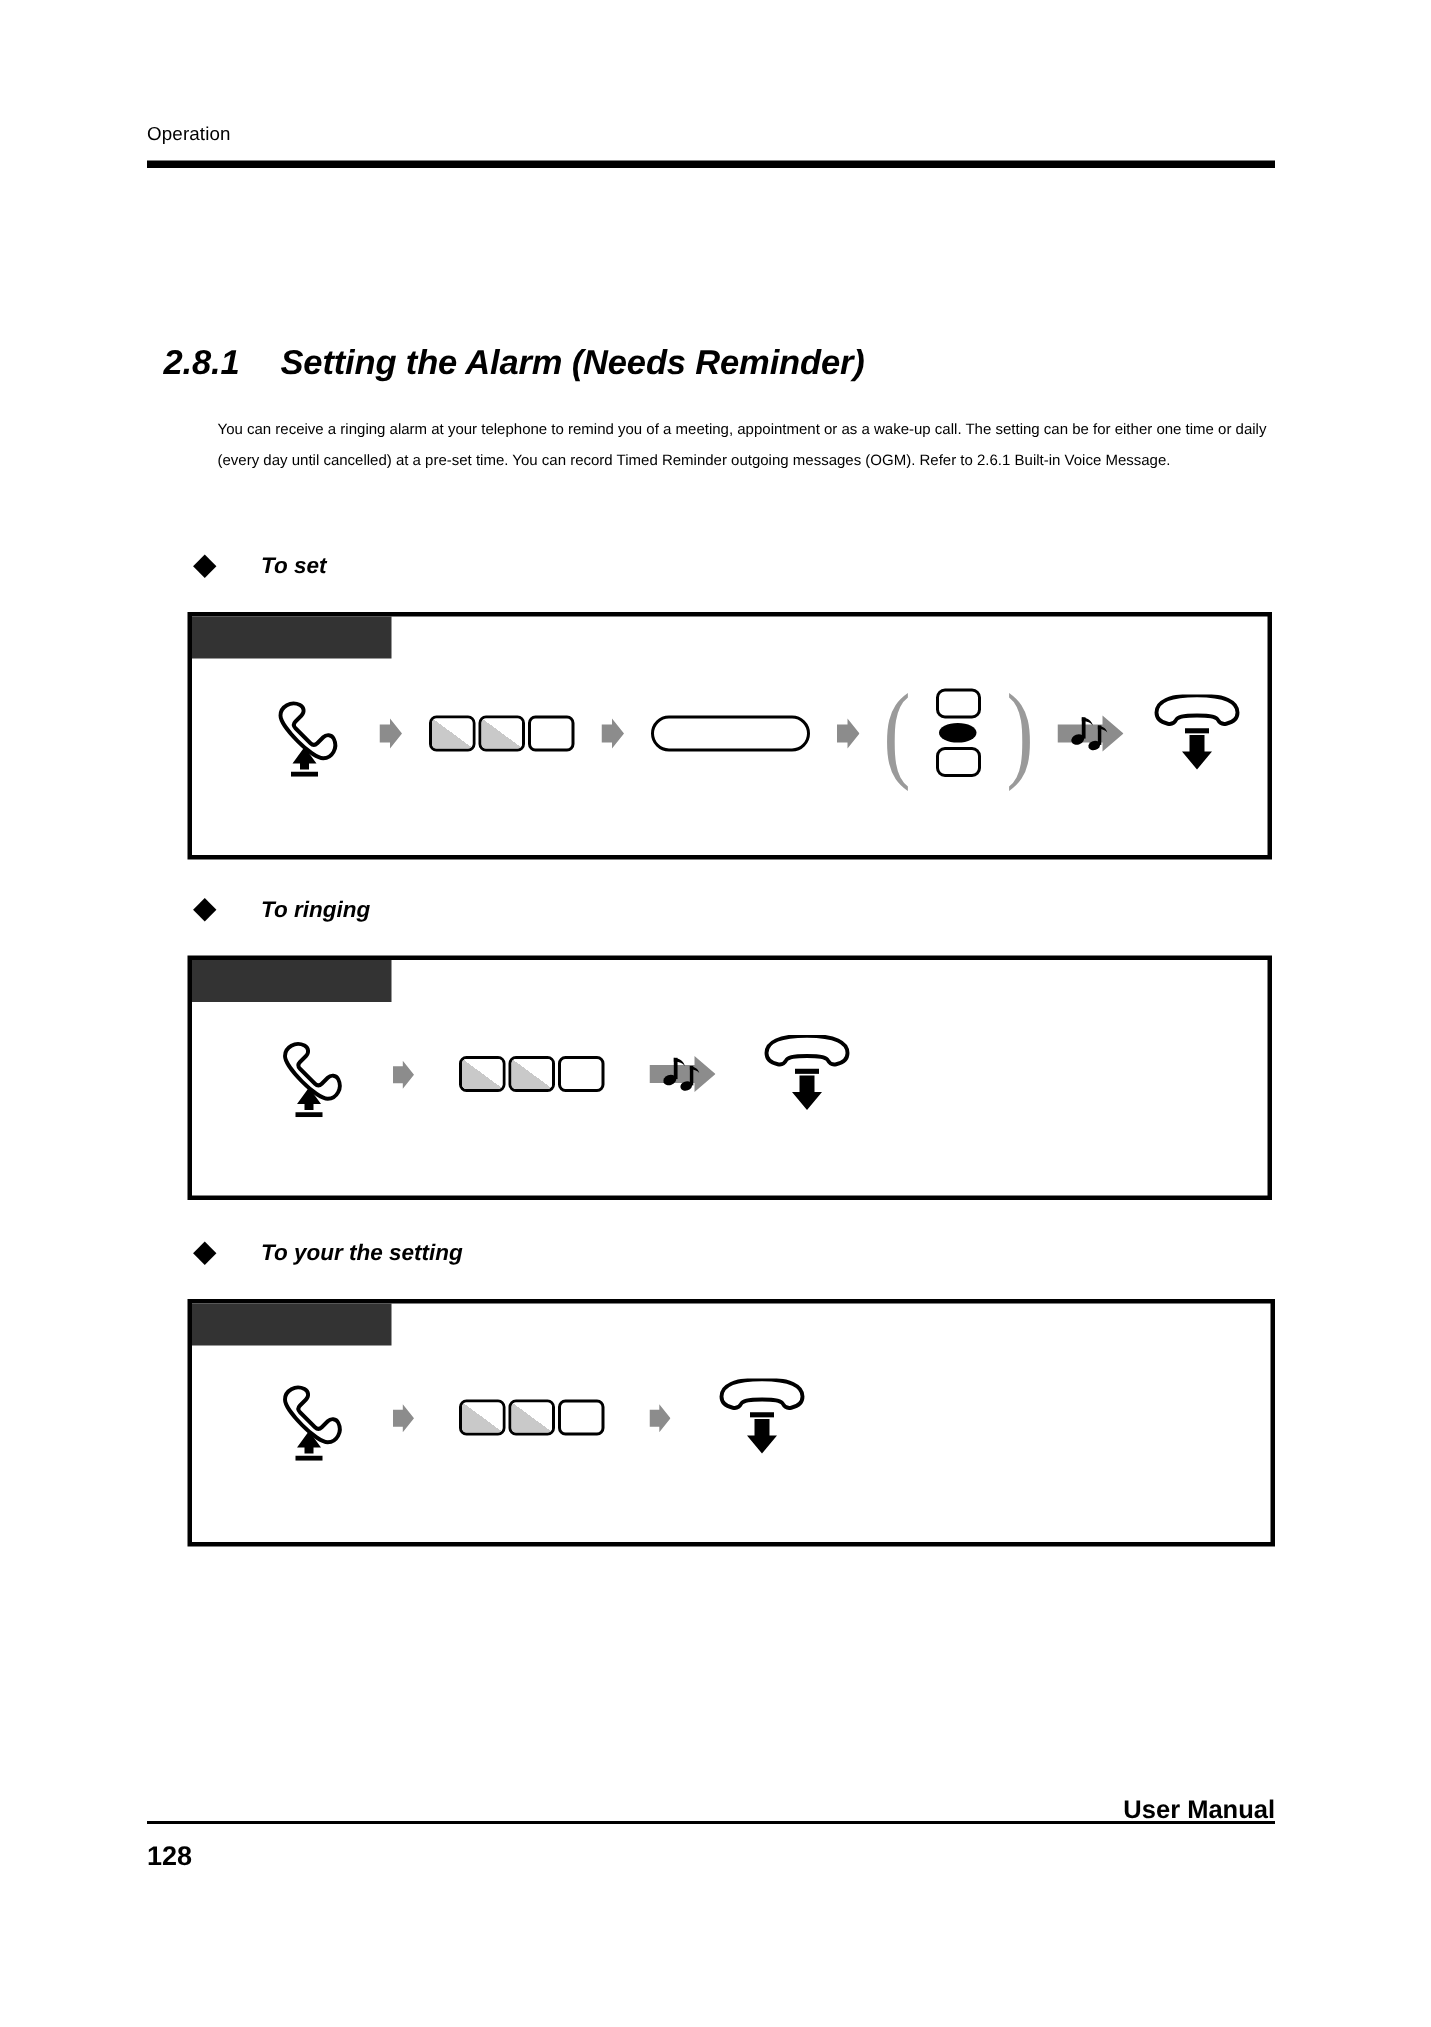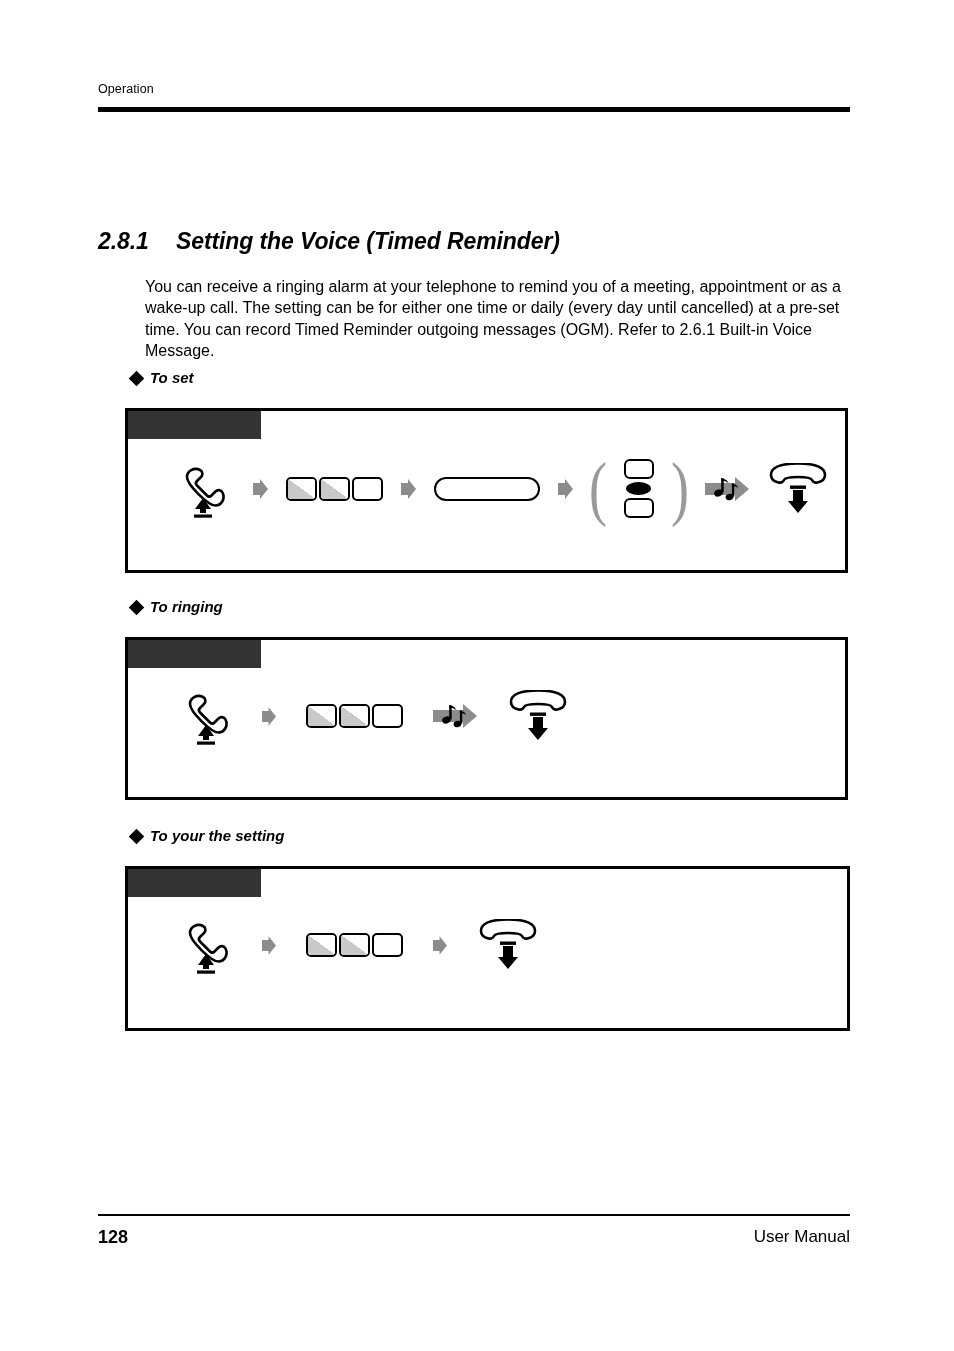--- a/index.html
+++ b/index.html
@@ -68,29 +68,30 @@
     left: 98px;
     top: 228px;
     font-size: 23px;
     font-weight: bold;
     font-style: italic;
     letter-spacing: -0.1px;
   }
   .h2 .num {
     display: inline-block;
     width: 78px;
+    margin-left: 11px;
   }
 
   
   .para {
     position: absolute;
     left: 145px;
     top: 276px;
     width: 712px;
-    font-size: 16px;
+    font-size: 10px;
     line-height: 21.4px;
     text-align: left;
   }
 
   
   .bullet-label {
     position: absolute;
     font-size: 15px;
     font-weight: bold;
     font-style: italic;
@@ -99,21 +100,21 @@
   .bullet-label .diamond {
     display: inline-block;
     width: 11px;
     height: 11px;
     background: #000;
     transform: rotate(45deg);
     margin-right: 8px;
     position: relative;
     top: 1px;
   }
-  .bullet-label .blabel { vertical-align: top; }
+  .bullet-label .blabel { vertical-align: top; margin-left: 24px; }
 
   #bullet-to-set      { left: 131px; top: 369px; }
   #bullet-to-cancel   { left: 131px; top: 598px; }
   #bullet-to-view     { left: 131px; top: 827px; }
 
   
   .proc-box {
     position: absolute;
     border: 3px solid #000;
     background: #ffffff;
@@ -224,21 +225,21 @@
 </head>
 <body>
 
 <div class="page">
 
   <div class="running-header">Operation</div>
   <div class="header-rule"></div>
 
 
   <div class="h2">
-    <span class="num">2.8.1</span><span>Setting the Voice (Timed Reminder)</span>
+    <span class="num">2.8.1</span><span>Setting the Alarm (Needs Reminder)</span>
   </div>
 
   <div class="para">You can receive a ringing alarm at your telephone to remind you of a meeting, appointment or as a wake-up call. The setting can be for either one time or daily (every day until cancelled) at a pre-set time. You can record Timed Reminder outgoing messages (OGM). Refer to 2.6.1    Built-in Voice Message.</div>
 
   <div class="bullet-label" id="bullet-to-set">
     <span class="diamond"></span><span class="blabel">To set</span>
   </div>
 
   <div class="proc-box" id="proc-box-1">
     <div class="proc-header-bar"></div>
@@ -431,15 +432,15 @@
         <g>
           <path d="M26 27 L36 27 L36 38 L41 38 L31 50 L21 38 L26 38 Z" fill="#000000"></path>
         </g>
       </svg>
 
     </div>
   </div>
 
   <div style="position:absolute; left:98px; top:1214px; width:752px; height:2px; background:#000;"></div>
   <div style="position:absolute; left:98px; top:1227px; font-size:18px; font-weight:bold;">128</div>
-  <div style="position:absolute; left:98px; top:1227px; width:752px; text-align:right; font-size:17px; font-weight:normal;">User Manual</div>
+  <div style="position:absolute; left:98px; top:1197px; width:752px; text-align:right; font-size:17px; font-weight:bold;">User Manual</div>
 
 </div>
 
 </body></html>

